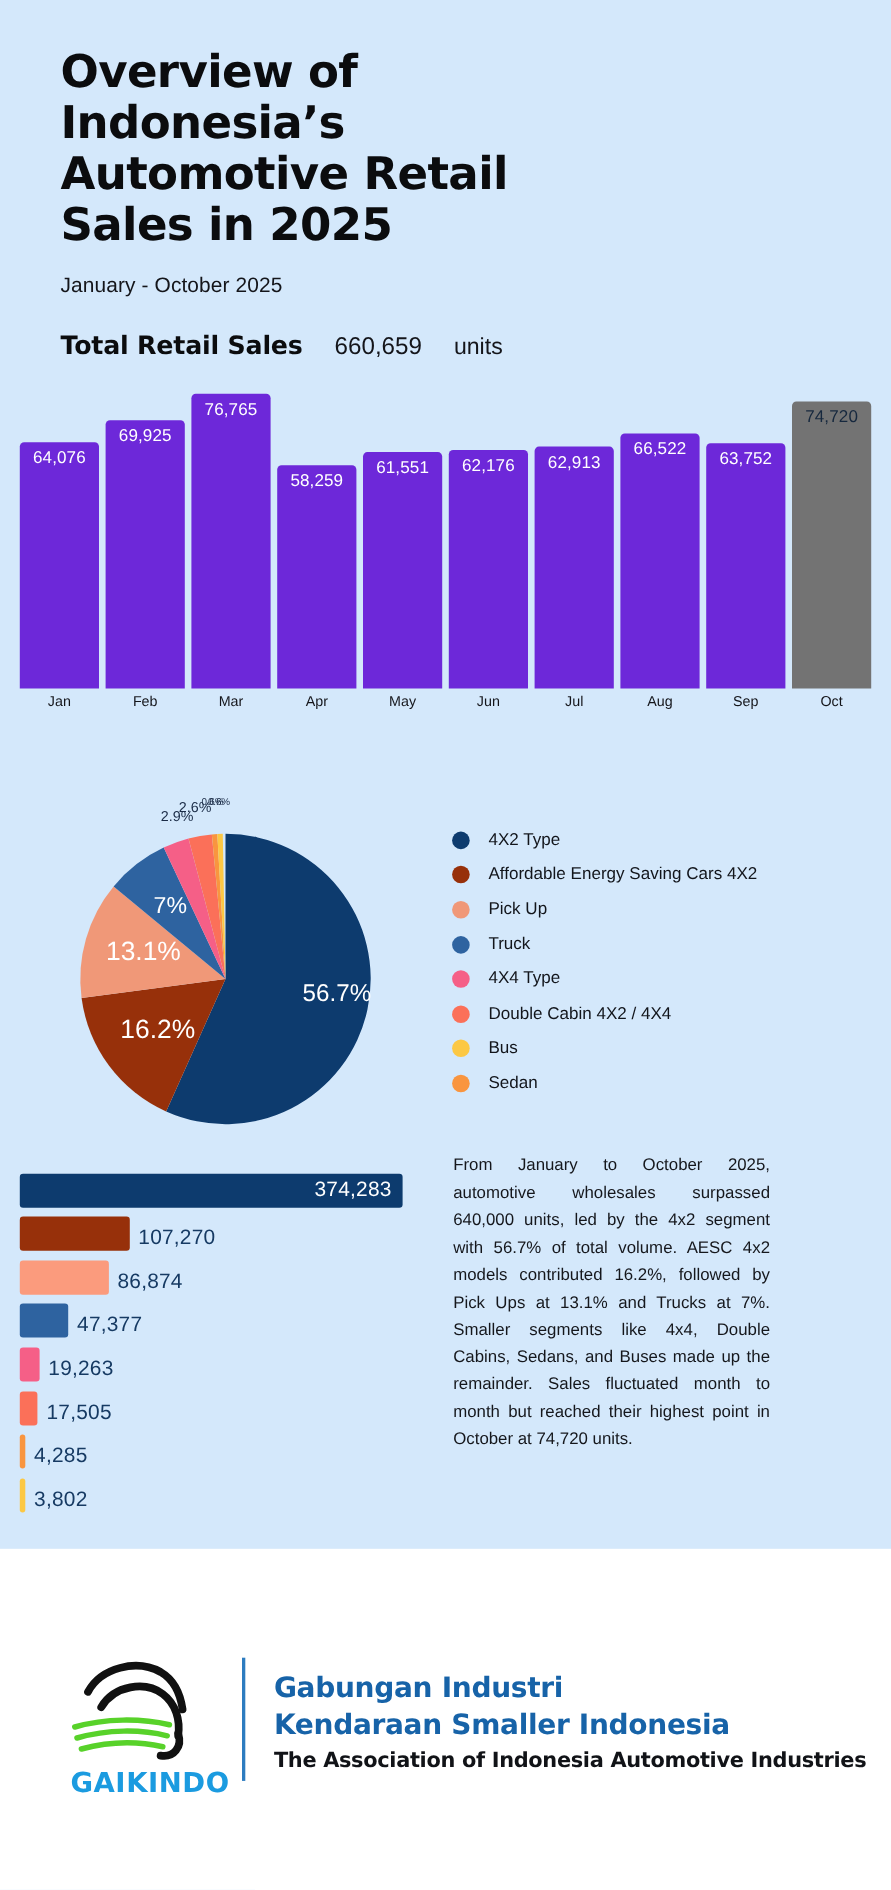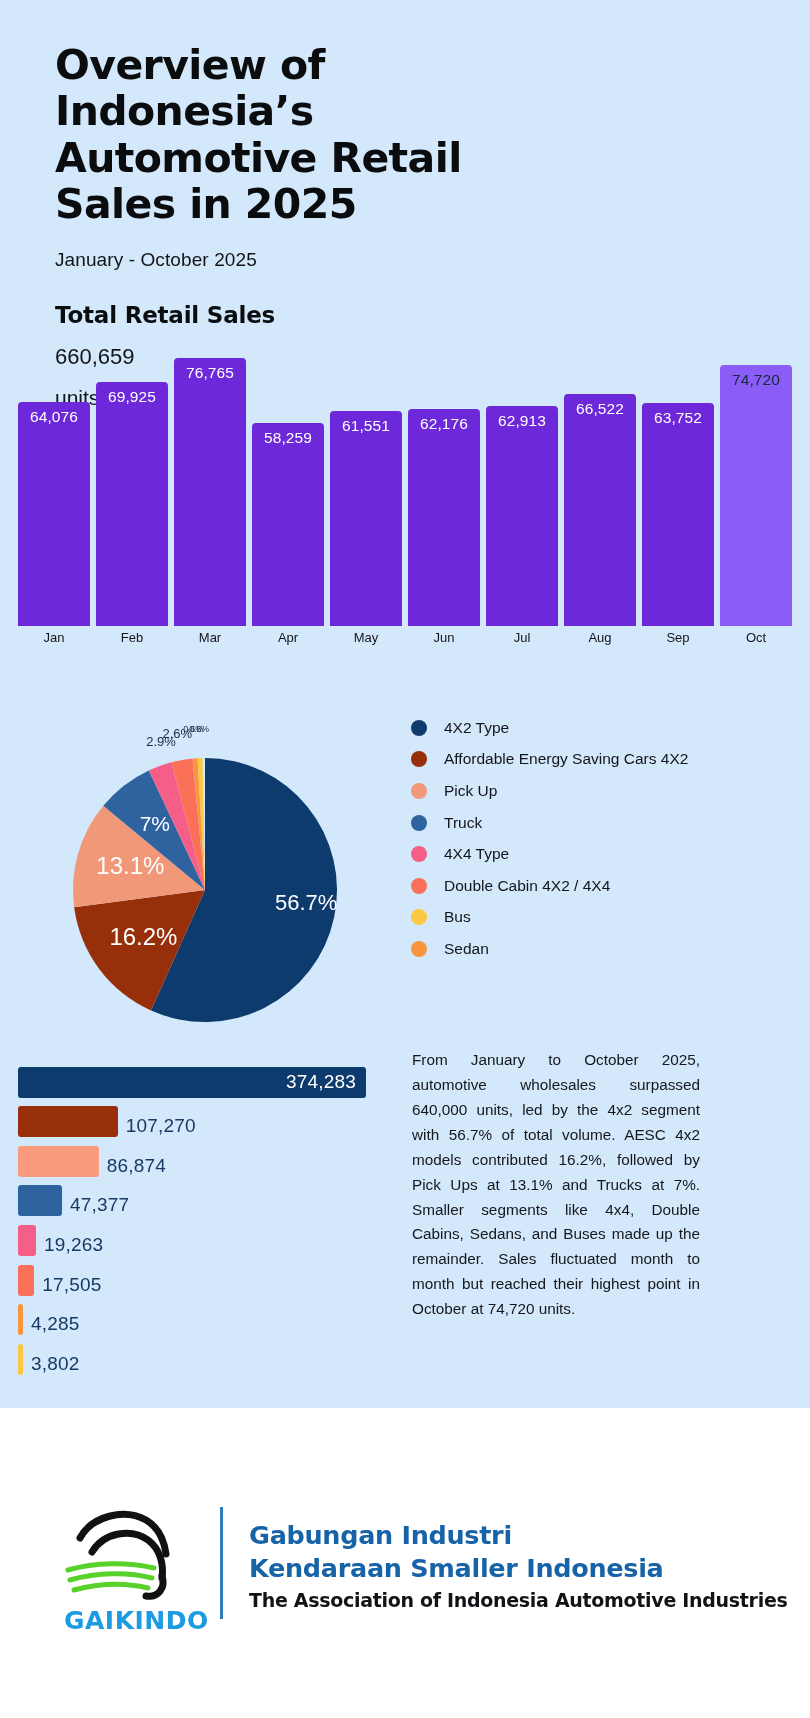--- a/index.html
+++ b/index.html
@@ -30,22 +30,21 @@
   .subtitle {
     margin-top:22px;
     font-size:19px;
     color:#14151a;
     letter-spacing:0.1px;
   }
   .totals {
     margin-top:31px;
     display:flex;
     align-items:baseline;
-    gap:16px;
-    flex-direction:column;
+    gap:29px;
   }
   .totals-label {
     font-family:"DejaVu Sans", sans-serif;
     font-weight:bold;
     font-size:23px;
     color:#0b0c0e;
     letter-spacing:-0.2px;
   }
   .totals-value { font-size:22px; color:#14151a; }
   .totals-unit  { font-size:21px; color:#14151a; }
@@ -60,21 +59,21 @@
     justify-content:space-between;
     gap:6px;
   }
   .colgroup { flex:1; display:flex; flex-direction:column; justify-content:flex-end; height:100%; }
   .colbar {
     width:100%;
     border-radius:4px 4px 0 0;
     position:relative;
     background:#6d28d9;
   }
-  .colbar.accent { background:#8b5cf6; }
+  .colbar.accent { background:#737373; }
   .colval {
     position:absolute;
     top:6px; left:0; right:0;
     text-align:center;
     font-size:15.5px;
     color:#ffffff;
     letter-spacing:0.1px;
   }
   .colbar.accent .colval { color:#16283e; }
   .colaxis {
@@ -102,21 +101,21 @@
     white-space:nowrap;
   }
   .pie-lbl.small { font-size:9px; letter-spacing:-0.2px; }
   .pie-in {
     position:absolute;
     color:#ffffff;
     white-space:nowrap;
   }
 
   
-  .legend { position:absolute; left:411px; top:712px; width:370px; }
+  .legend { position:absolute; left:411px; top:748px; width:370px; }
   .legend-row { display:flex; align-items:center; height:31.6px; }
   .legend-dot { width:16px; height:16px; border-radius:50%; flex:0 0 16px; }
   .legend-txt { margin-left:17px; font-size:15.5px; color:#12151b; white-space:nowrap; }
 
   
   .hbars { position:absolute; left:18px; top:1058px; width:360px; }
   .hrow  { display:flex; align-items:flex-end; height:39.6px; }
   .hbar  { height:31px; border-radius:3px; }
   .hval  { font-size:19px; color:#163a63; margin-left:8px; letter-spacing:0.2px; }
   .hval.inside { color:#ffffff; margin-left:0; margin-right:10px; text-align:right; flex:1; }

